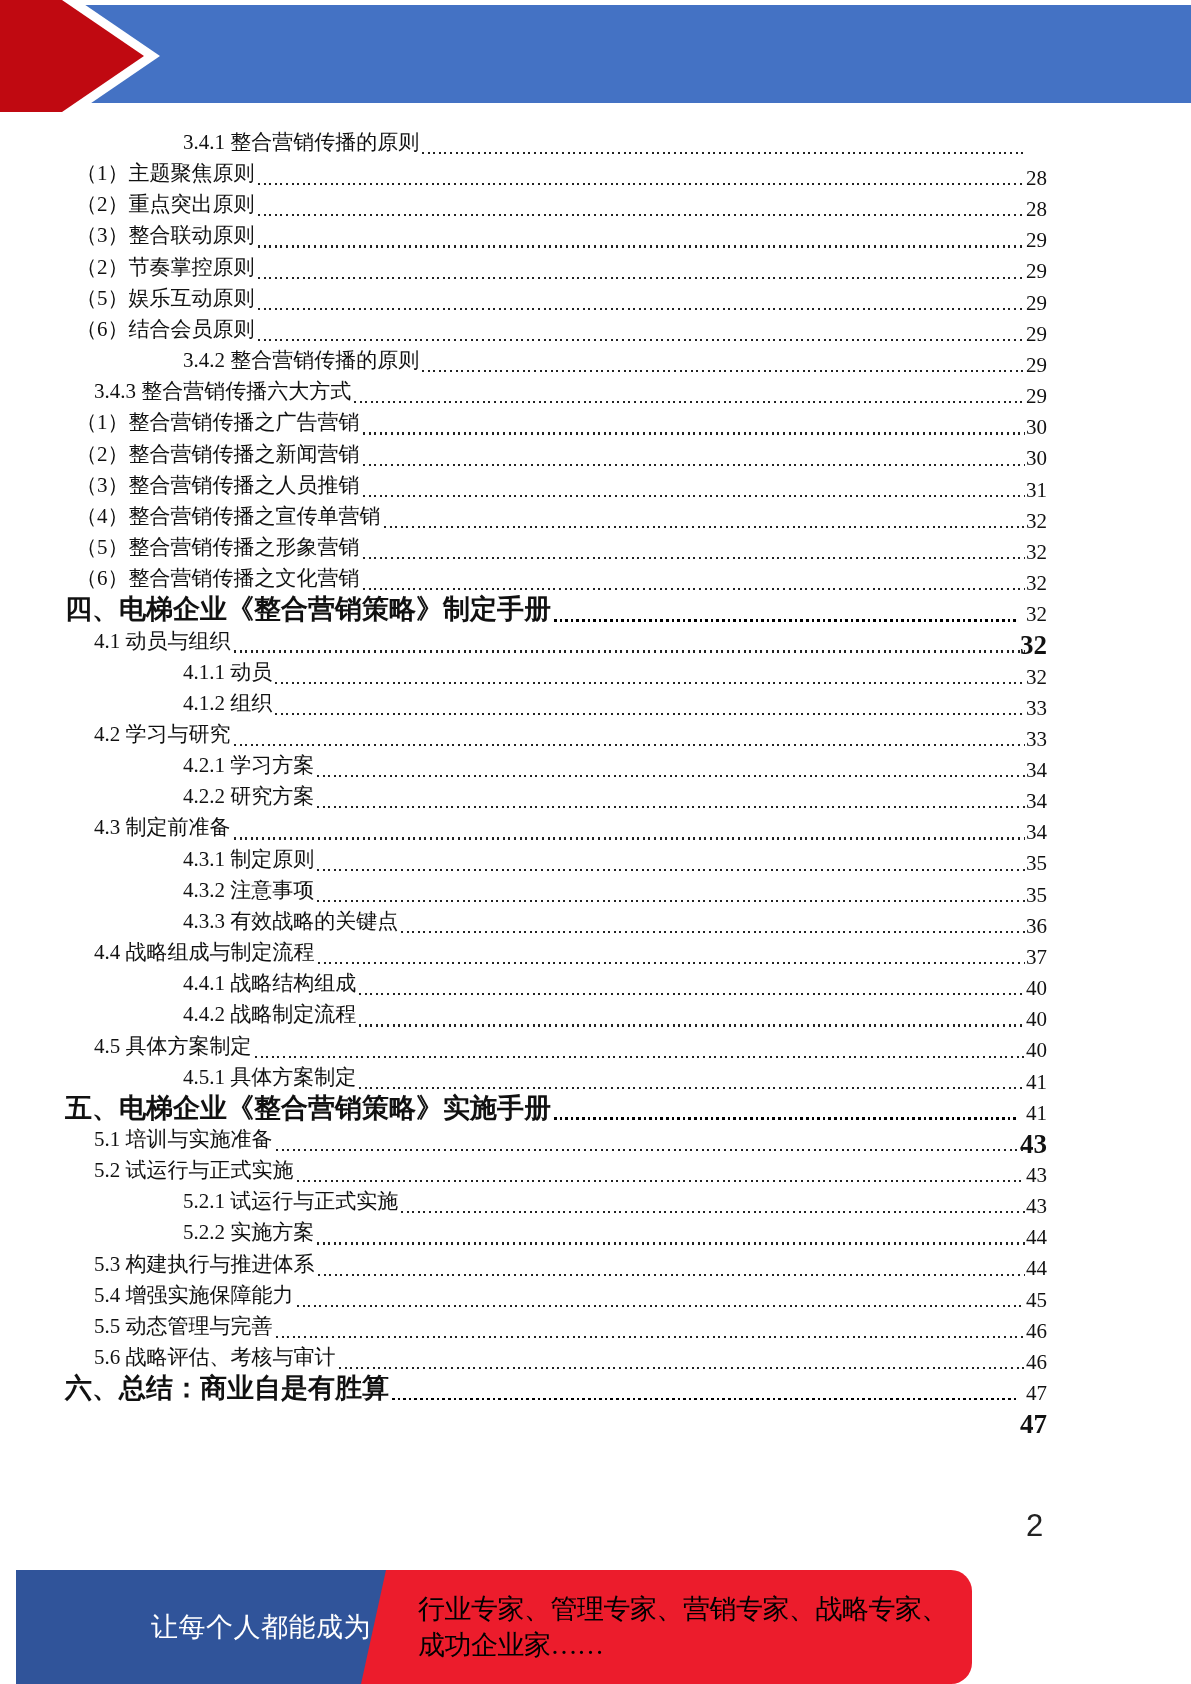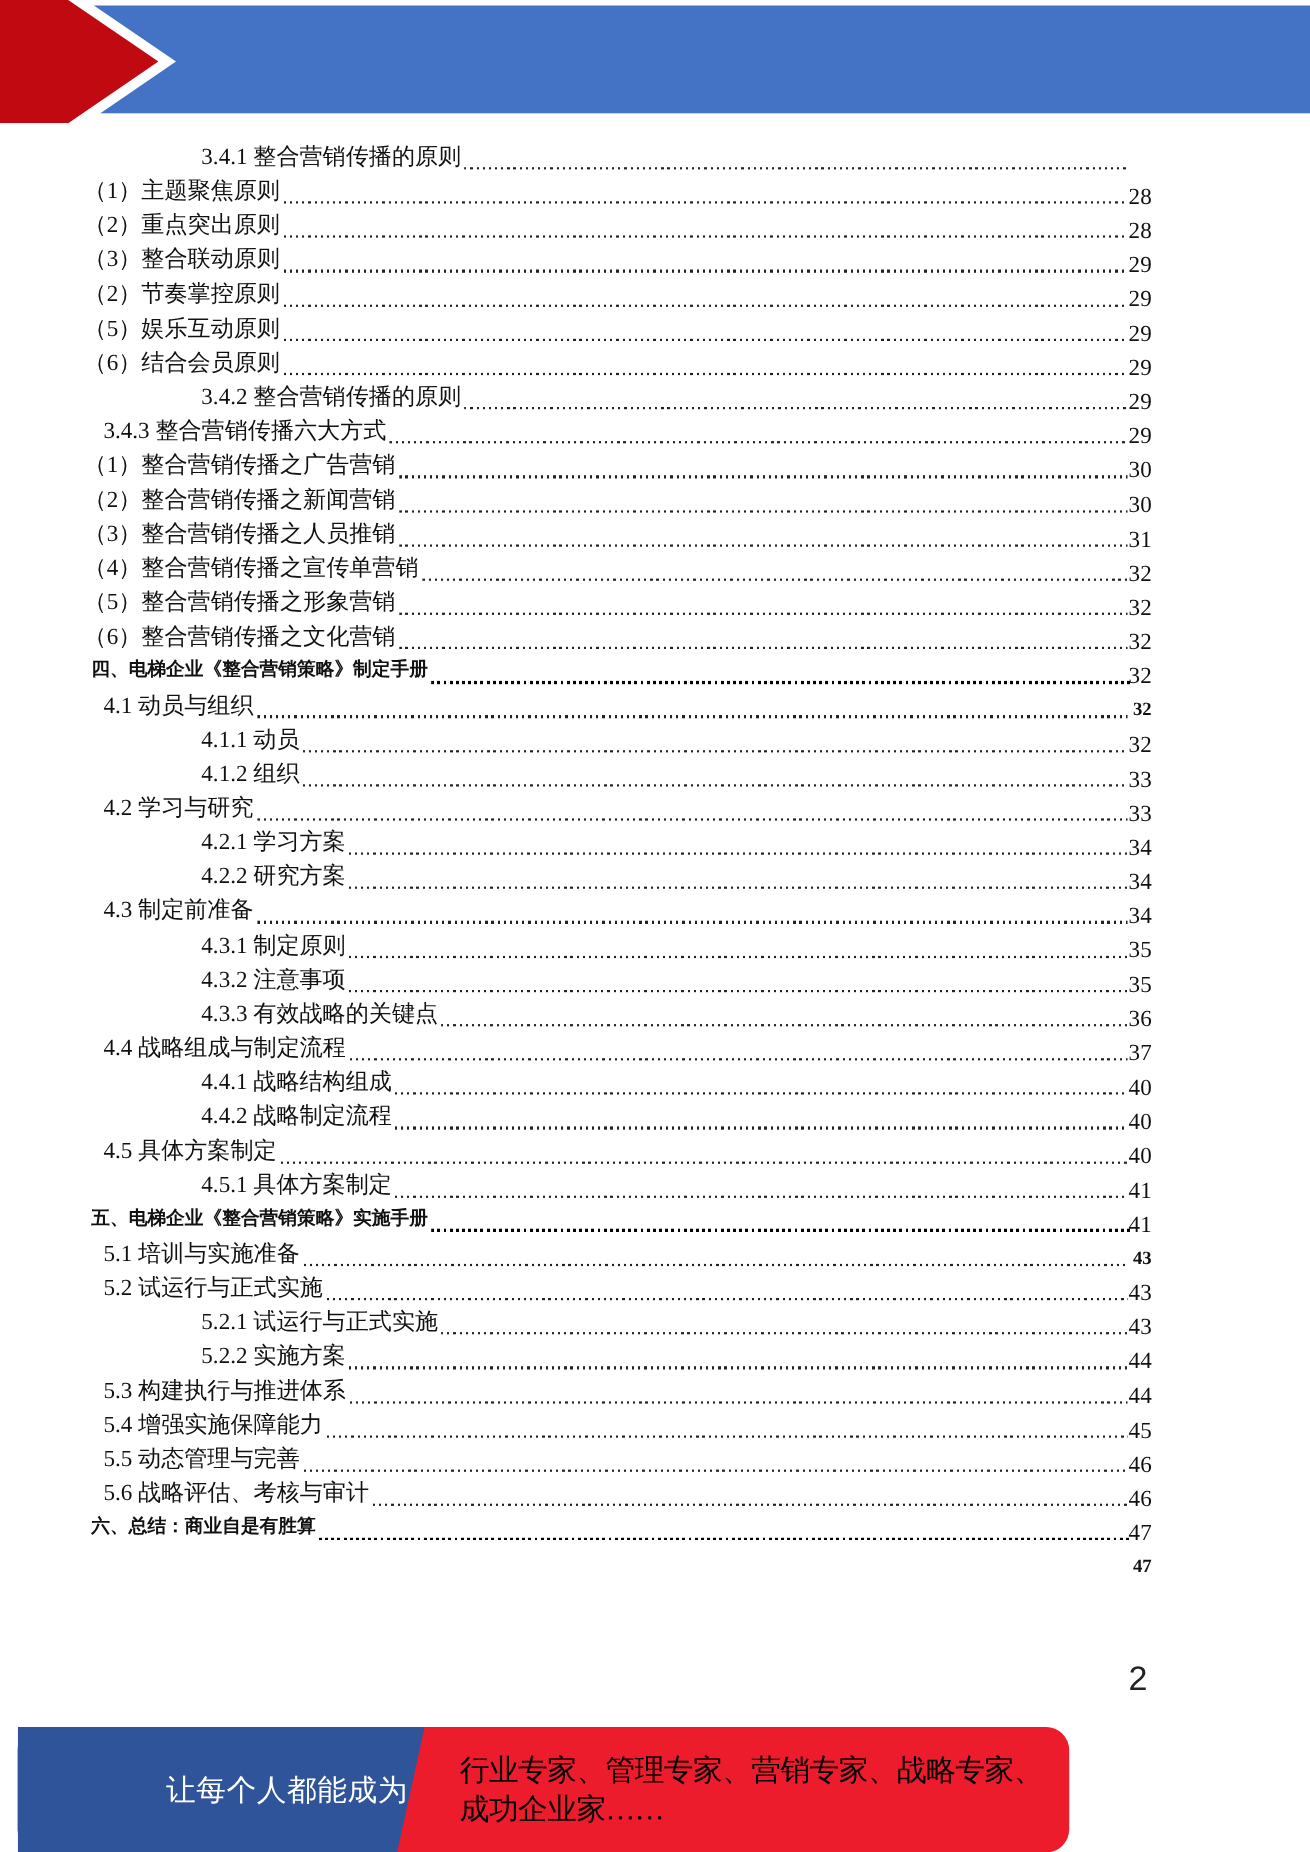--- a/index.html
+++ b/index.html
@@ -31,21 +31,21 @@
     height:31.17px; font-size:21px; line-height:28px;
     padding-right:144px; box-sizing:border-box;
   }
   .toc-row .label { white-space:nowrap; }
   .toc-row .leader {
     flex:1 1 auto; height:2.2px; align-self:flex-end;
     margin:0 1px 5px 3px;
     background-image:repeating-linear-gradient(to right,#222 0 2px,transparent 2px 5.6px);
   }
   .toc-row .pagenum { white-space:nowrap;margin-top:36px; }
-  .lv-chapter { padding-left:83px; font-weight:bold; font-size:17px; }
+  .lv-chapter { padding-left:65px; font-weight:bold; font-size:27px; }
   .lv-chapter .leader { height:2.8px;
     background-image:repeating-linear-gradient(to right,#000 0 2.6px,transparent 2.6px 5.6px); }
   .lv-sec    { padding-left:94px; }
   .lv-sub    { padding-left:183px; }
   .lv-item   { padding-left:76px; }
 
   
   .page-number {
     position:absolute; left:1026px; top:1508px;
     font-size:31px; color:#222;

